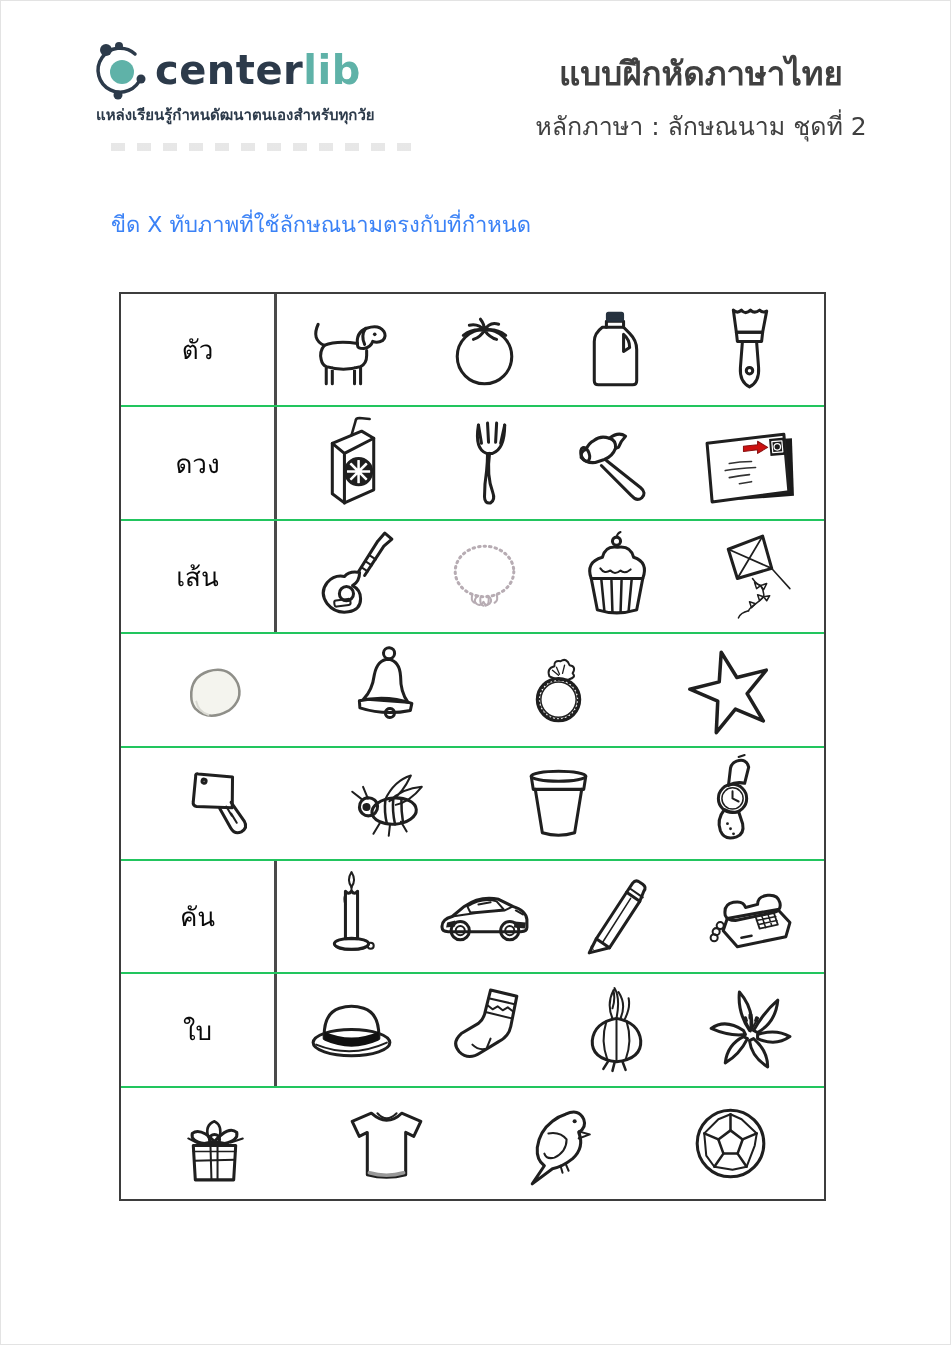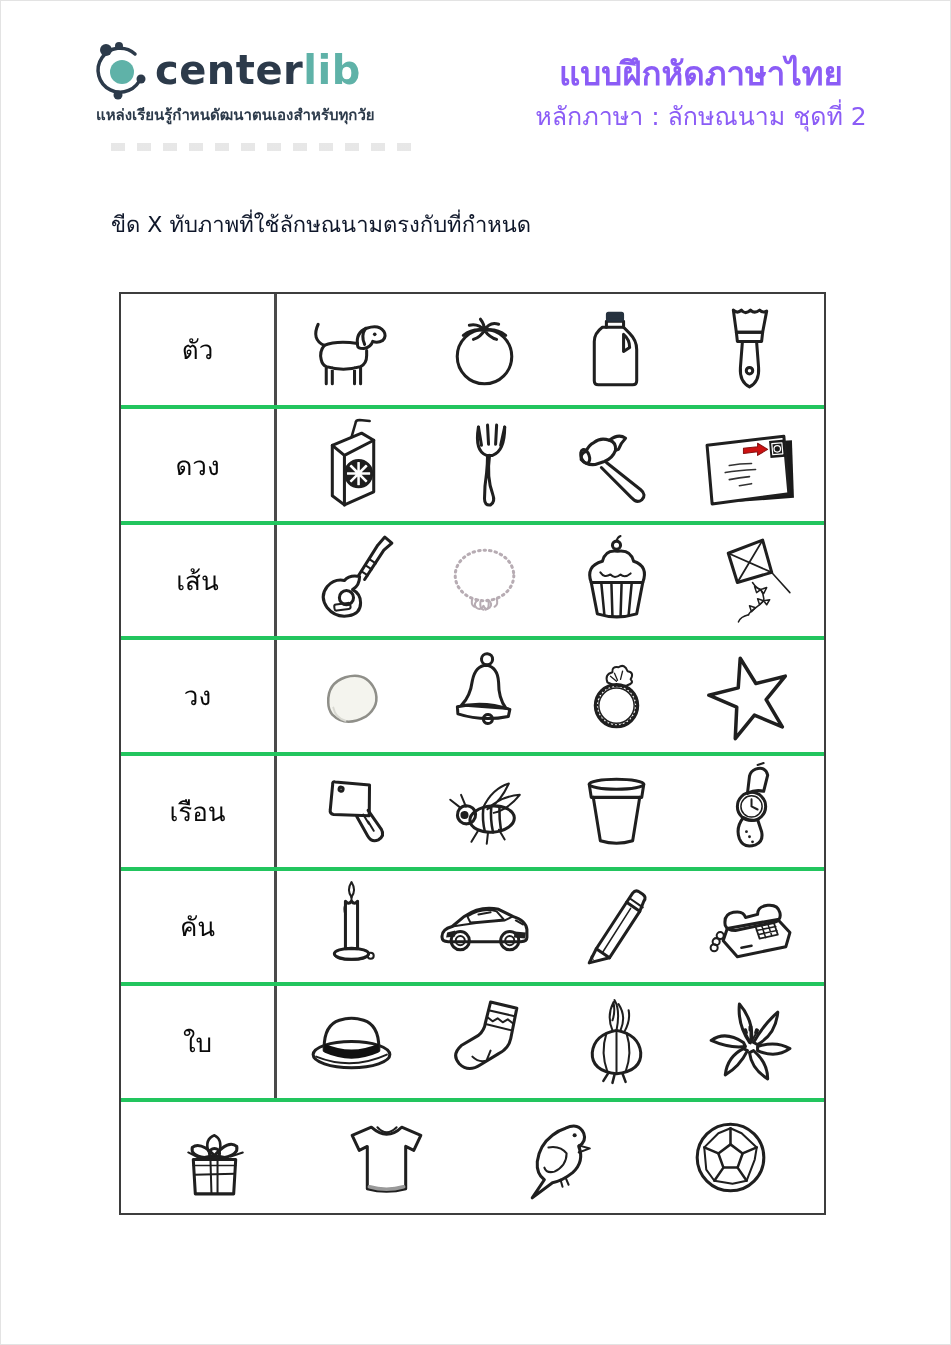--- a/index.html
+++ b/index.html
@@ -12,31 +12,31 @@
   .logo-wrap{position:absolute;left:88px;top:36px;display:flex;align-items:center;}
   .logo-mark{width:66px;height:66px;}
   .logo-text{font-size:40px;font-weight:bold;letter-spacing:.5px;line-height:1;}
   .logo-text .p1{color:#2c3a4a;}
   .logo-text .p2{color:#5fb2a8;}
   .tagline{position:absolute;left:95px;top:102px;font-size:15px;font-weight:600;color:#2c3a4a;}
   .faded-artifact{
     position:absolute;left:110px;top:142px;width:300px;height:8px;opacity:.14;
     background:repeating-linear-gradient(90deg,#555 0 14px,transparent 14px 26px);
   }
-  .title-block{position:absolute;left:515px;top:52px;width:370px;text-align:center;color:#8b5cf6;}
+  .title-block{position:absolute;left:515px;top:52px;width:370px;text-align:center;color:#404040;}
   .title{font-size:33px;font-weight:bold;line-height:1.25;}
-  .subtitle{font-size:25px;margin-top:2px;}
+  .subtitle{font-size:25px;margin-top:12px;}
   
-  .instruction{position:absolute;left:110px;top:206px;font-size:22px;color:#0f172a;}
+  .instruction{position:absolute;left:110px;top:206px;font-size:22px;color:#3b82f6;}
   
   .ws-table{
     position:absolute;left:118px;top:291px;width:707px;
     border:2px solid #3d3d3d;box-sizing:border-box;background:#fff;
   }
-  .ws-row{display:flex;height:111.4px;border-top:4px solid #22c55e;}
+  .ws-row{display:flex;height:111.4px;border-top:2px solid #22c55e;}
   .ws-row:first-child{border-top:none;}
   .label-cell{
     width:153px;border-right:3px solid #4a4a4a;display:flex;align-items:center;
     justify-content:center;font-size:26px;color:#0a0a0a;flex:none;
   }
   .img-cell{flex:1;display:flex;align-items:center;justify-content:space-around;padding:2px 8px;}
   .img{width:101px;height:101px;display:flex;align-items:center;justify-content:center;}
   .img svg{width:100%;height:100%;}
 </style>
 </head>
@@ -182,21 +182,20 @@
               <path d="M29 23 L72 42 M63 10 L38 52" stroke-width="1.8"></path>
               <path d="M72 42 L90 62" stroke-width="1.5"></path>
               <path d="M53 52 Q57 58 61 59 Q65 65 64 70 Q59 75 56 77 Q50 81 49 84" stroke-width="1.5"></path>
               <path d="M61 59 l-6 -3 l2 6 Z M61 59 l6 -2 l-3 6 Z M64 70 l-6 -2 l2 6 Z M64 70 l6 -1 l-3 5 Z M56 77 l-6 -2 l2 6 Z M49 84 q-8 2 -10 7" stroke-width="1.5"></path>
             </svg>
           </span>
       </div>
     </div>
 
     <div class="ws-row">
-      <div class="label-cell">วง</div>
       <div class="img-cell">
         <span class="img">
             <svg viewBox="0 0 100 100" fill="none" stroke="#1f1f1f" stroke-width="3" stroke-linecap="round" stroke-linejoin="round">
               <path d="M27 57 Q26 38 44 32 Q64 26 73 44 Q79 60 64 71 Q44 82 31 69 Q27 64 27 57 Z" fill="#f4f4ee" stroke="#8f8f89" stroke-width="2.5"></path>
               <path d="M32 62 Q34 72 44 75" stroke="#d9d9d2" stroke-width="2"></path>
             </svg>
           </span>
         <span class="img">
             <svg viewBox="0 0 100 100" fill="none" stroke="#1f1f1f" stroke-width="3" stroke-linecap="round" stroke-linejoin="round">
               <g transform="rotate(4 50 50)">
@@ -218,21 +217,20 @@
           </span>
         <span class="img">
             <svg viewBox="0 0 100 100" fill="none" stroke="#1f1f1f" stroke-width="3" stroke-linecap="round" stroke-linejoin="round">
               <path d="M50 12 L59 40 L89 40 L65 58 L74 88 L50 70 L26 88 L35 58 L11 40 L41 40 Z" transform="rotate(-14 50 50)" stroke-width="3.5"></path>
             </svg>
           </span>
       </div>
     </div>
 
     <div class="ws-row">
-      <div class="label-cell">เรือน</div>
       <div class="img-cell">
         <span class="img">
             <svg viewBox="0 0 100 100" fill="none" stroke="#1f1f1f" stroke-width="3" stroke-linecap="round" stroke-linejoin="round">
               <g transform="rotate(10 50 50)">
                 <path d="M27 27 Q26 24 29 24 L63 21 L68 51 L33 56 Q29 56 29 52 Z"></path>
                 <circle cx="36" cy="30" r="2"></circle>
                 <path d="M66 46 L82 62 Q87 68 81 73 Q75 77 70 71 L56 54"></path>
                 <path d="M62 51 L69 59 M68 57 L75 65" stroke-width="2"></path>
               </g>
             </svg>

